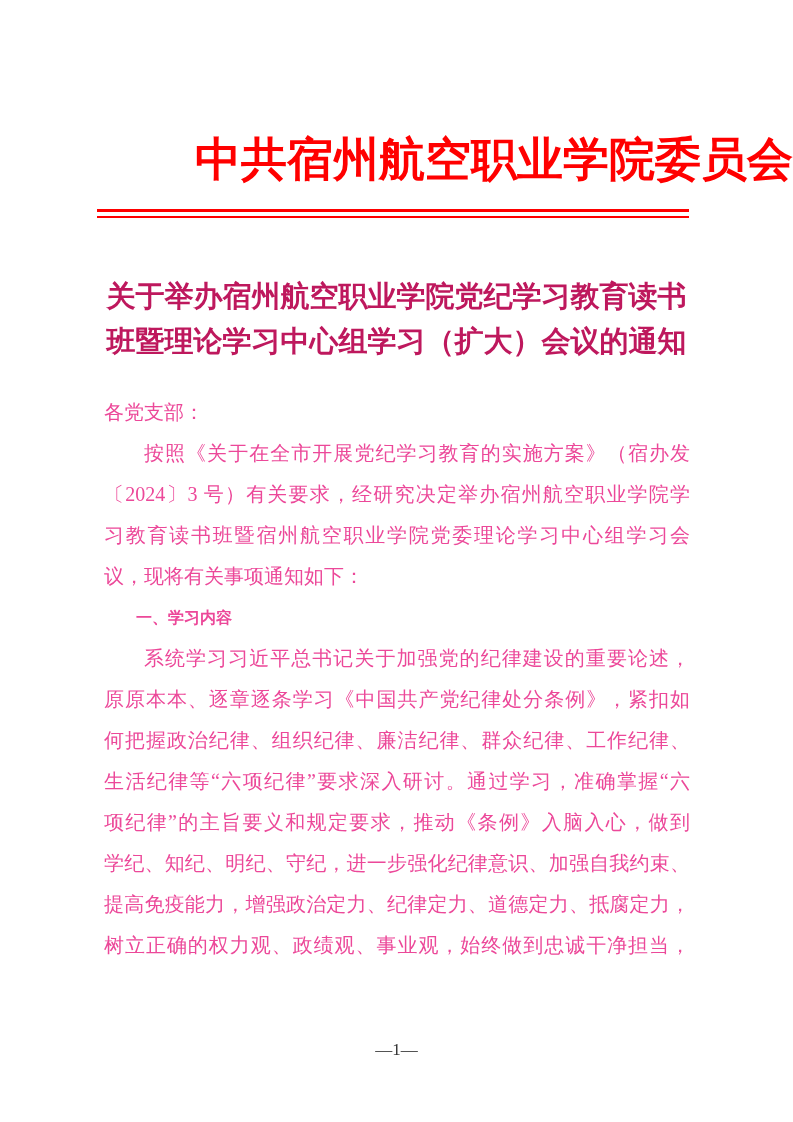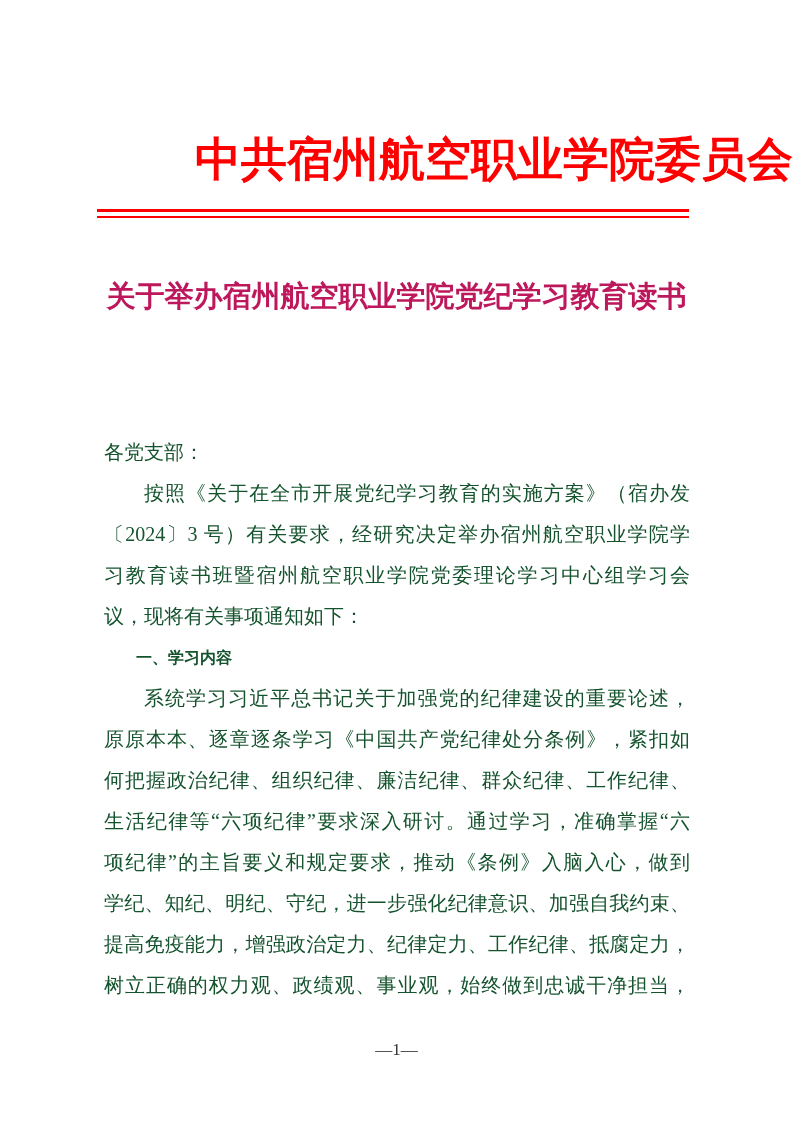--- a/index.html
+++ b/index.html
@@ -45,25 +45,25 @@
     font-weight: bold;
     font-size: 29px;
     line-height: 45px;
     color: #be185d;
   }
   .title-line { display: block; white-space: nowrap; }
 
   
   .body-text {
     position: absolute;
-    top: 432px; left: 104px; width: 586px;
+    top: 392px; left: 104px; width: 586px;
     font-family: "Liberation Serif", serif;
     font-size: 20px;
     line-height: 41px;
-    color: #14532d;
+    color: #ec4899;
   }
   .line {
     height: 41px;
     white-space: nowrap;
     overflow: visible;
   }
   .line.justify {
     white-space: normal;
     text-align: justify;
     text-align-last: justify;
@@ -91,39 +91,40 @@
 
 <div class="page">
 
   <div class="org-name">中共宿州航空职业学院委员会</div>
 
   <div class="rule thick"></div>
   <div class="rule thin"></div>
 
   <h1 class="doc-title">
     <span class="title-line">关于举办宿州航空职业学院党纪学习教育读书</span>
+    <span class="title-line">班暨理论学习中心组学习（扩大）会议的通知</span>
   </h1>
 
   <div class="body-text">
     <div class="line">各党支部：</div>
 
     <div class="line justify indent">按照《关于在全市开展党纪学习教育的实施方案》（宿办发</div>
     <div class="line justify">〔2024〕3 号）有关要求，经研究决定举办宿州航空职业学院学</div>
     <div class="line justify">习教育读书班暨宿州航空职业学院党委理论学习中心组学习会</div>
     <div class="line">议，现将有关事项通知如下：</div>
 
     <div class="line heading indent">一、学习内容</div>
 
     <div class="line justify indent">系统学习习近平总书记关于加强党的纪律建设的重要论述，</div>
     <div class="line justify">原原本本、逐章逐条学习《中国共产党纪律处分条例》，紧扣如</div>
     <div class="line justify">何把握政治纪律、组织纪律、廉洁纪律、群众纪律、工作纪律、</div>
     <div class="line justify">生活纪律等“六项纪律”要求深入研讨。通过学习，准确掌握“六</div>
     <div class="line justify">项纪律”的主旨要义和规定要求，推动《条例》入脑入心，做到</div>
     <div class="line justify">学纪、知纪、明纪、守纪，进一步强化纪律意识、加强自我约束、</div>
-    <div class="line justify">提高免疫能力，增强政治定力、纪律定力、工作纪律、抵腐定力，</div>
+    <div class="line justify">提高免疫能力，增强政治定力、纪律定力、道德定力、抵腐定力，</div>
     <div class="line justify">树立正确的权力观、政绩观、事业观，始终做到忠诚干净担当，</div>
   </div>
 
   <div class="footer">
     <span>—1—</span>
   </div>
 
 </div>
 
 </body></html>

